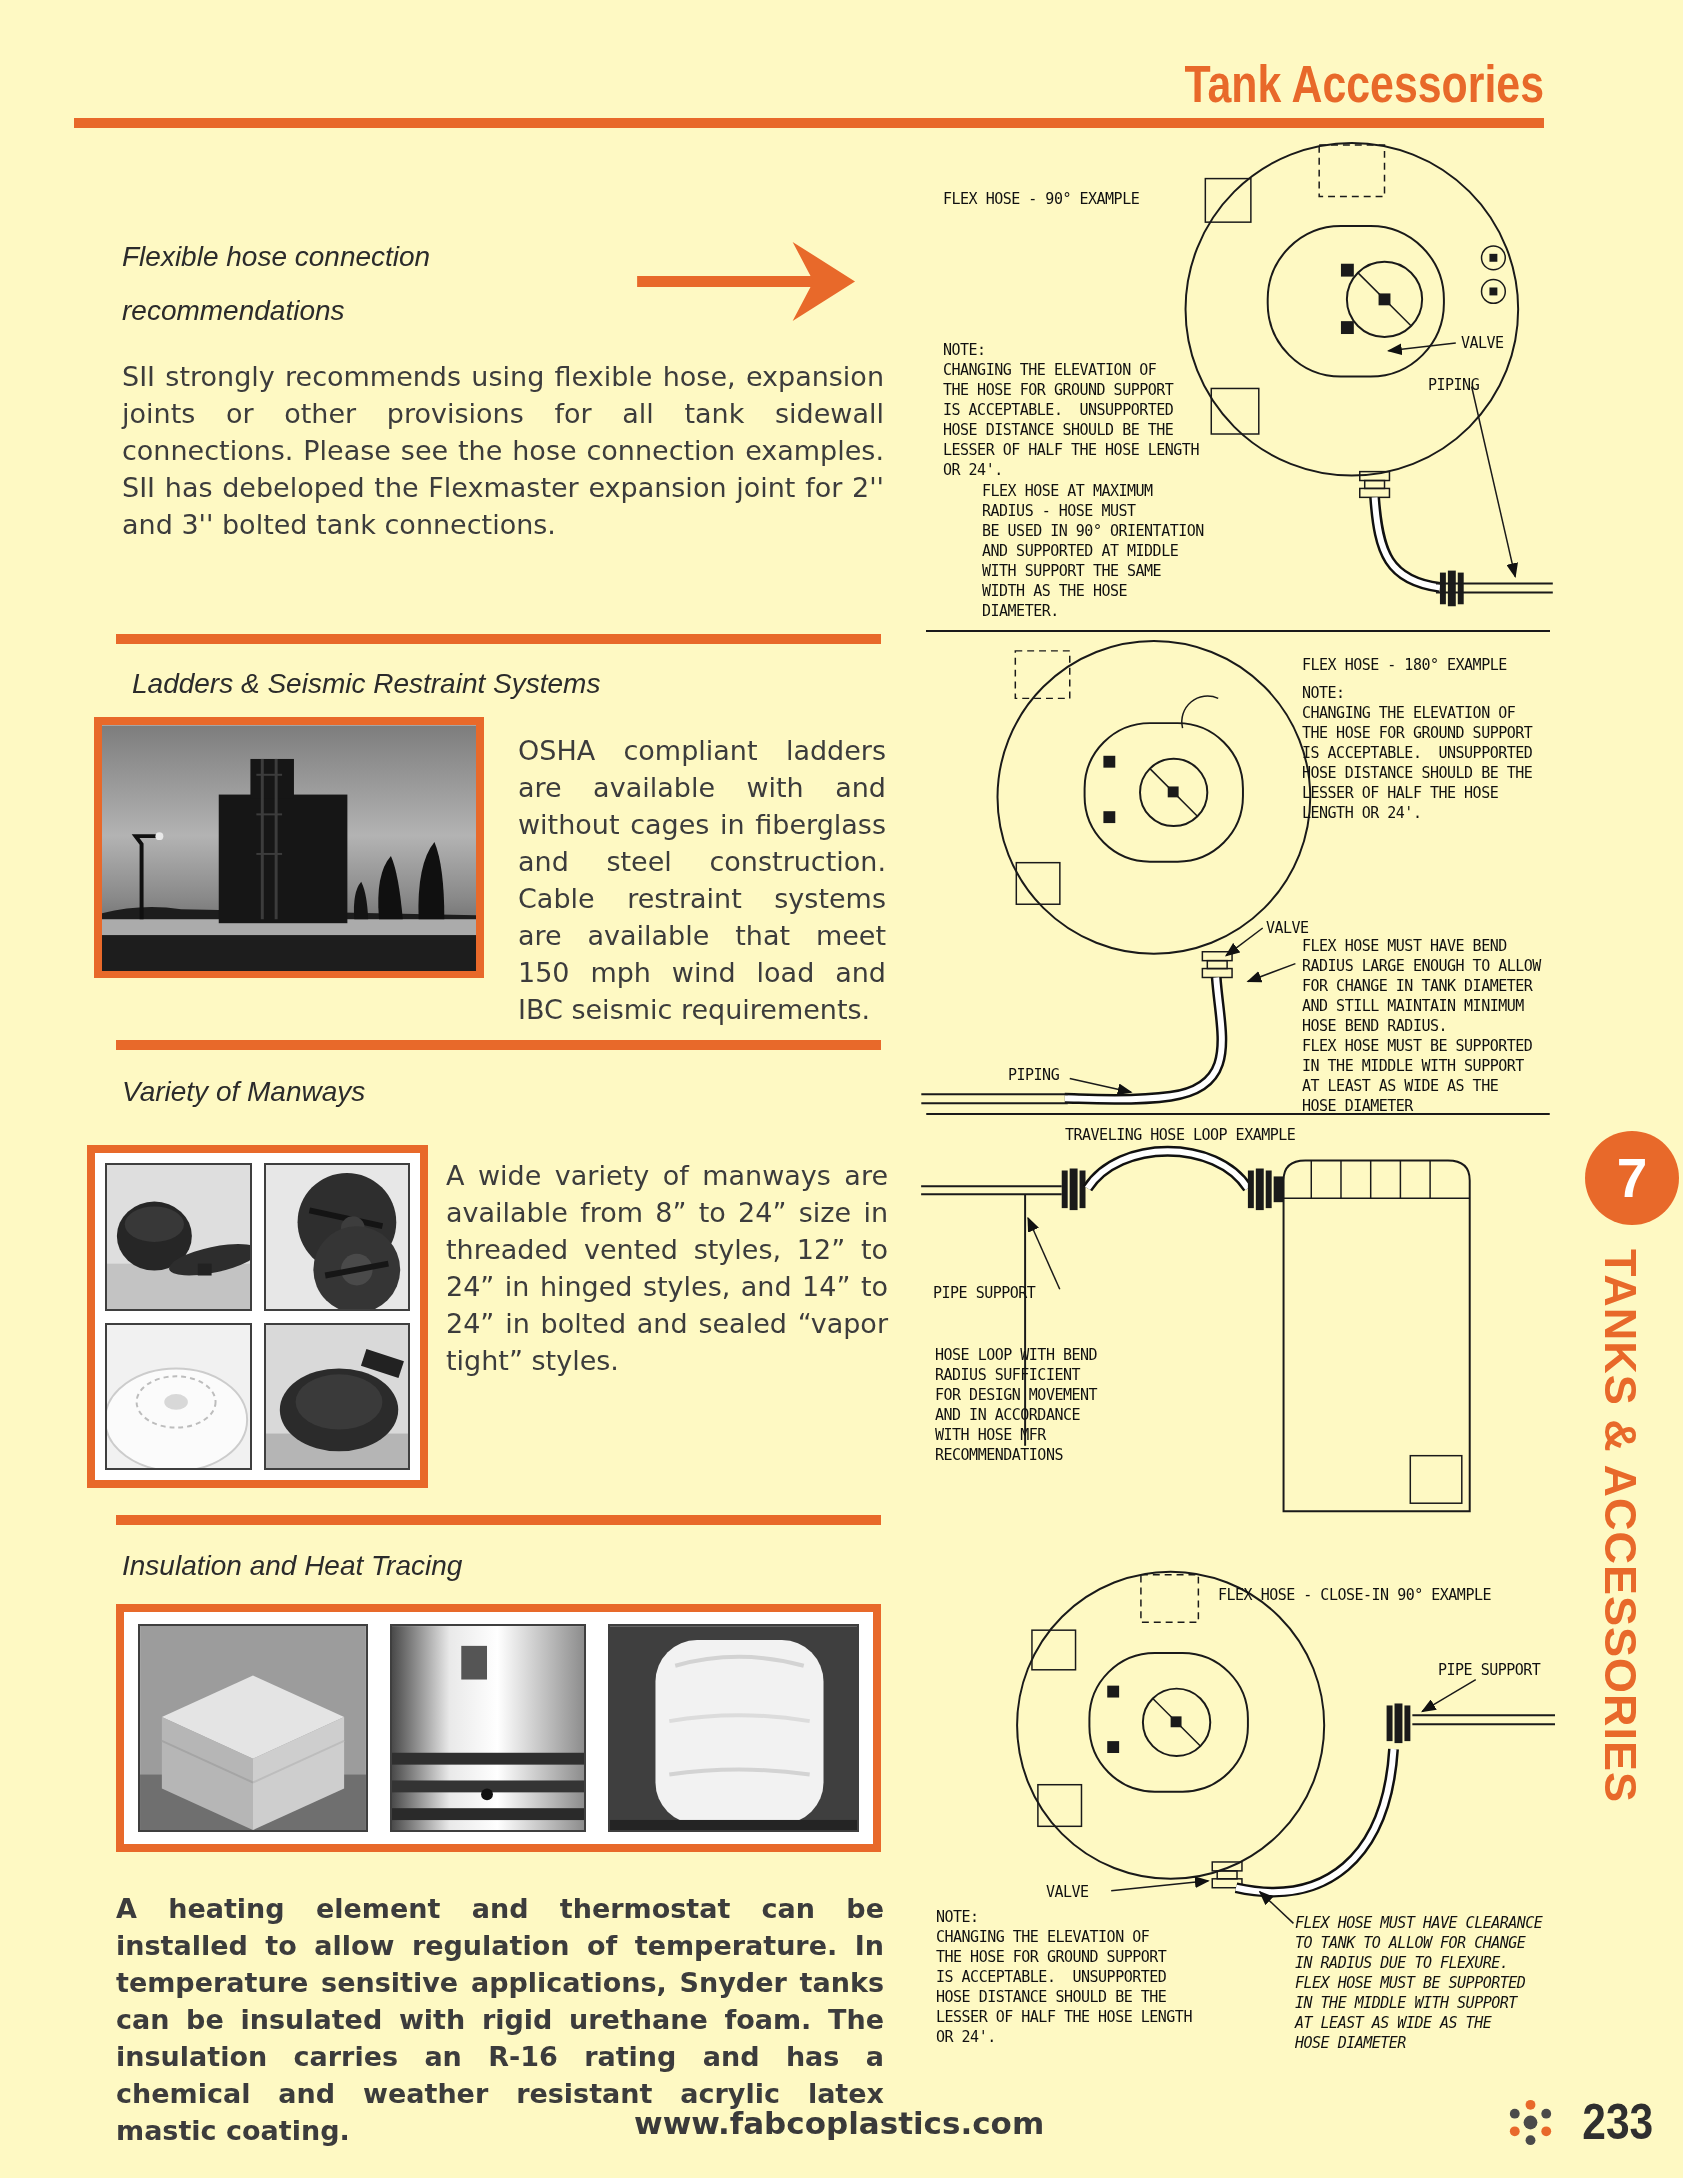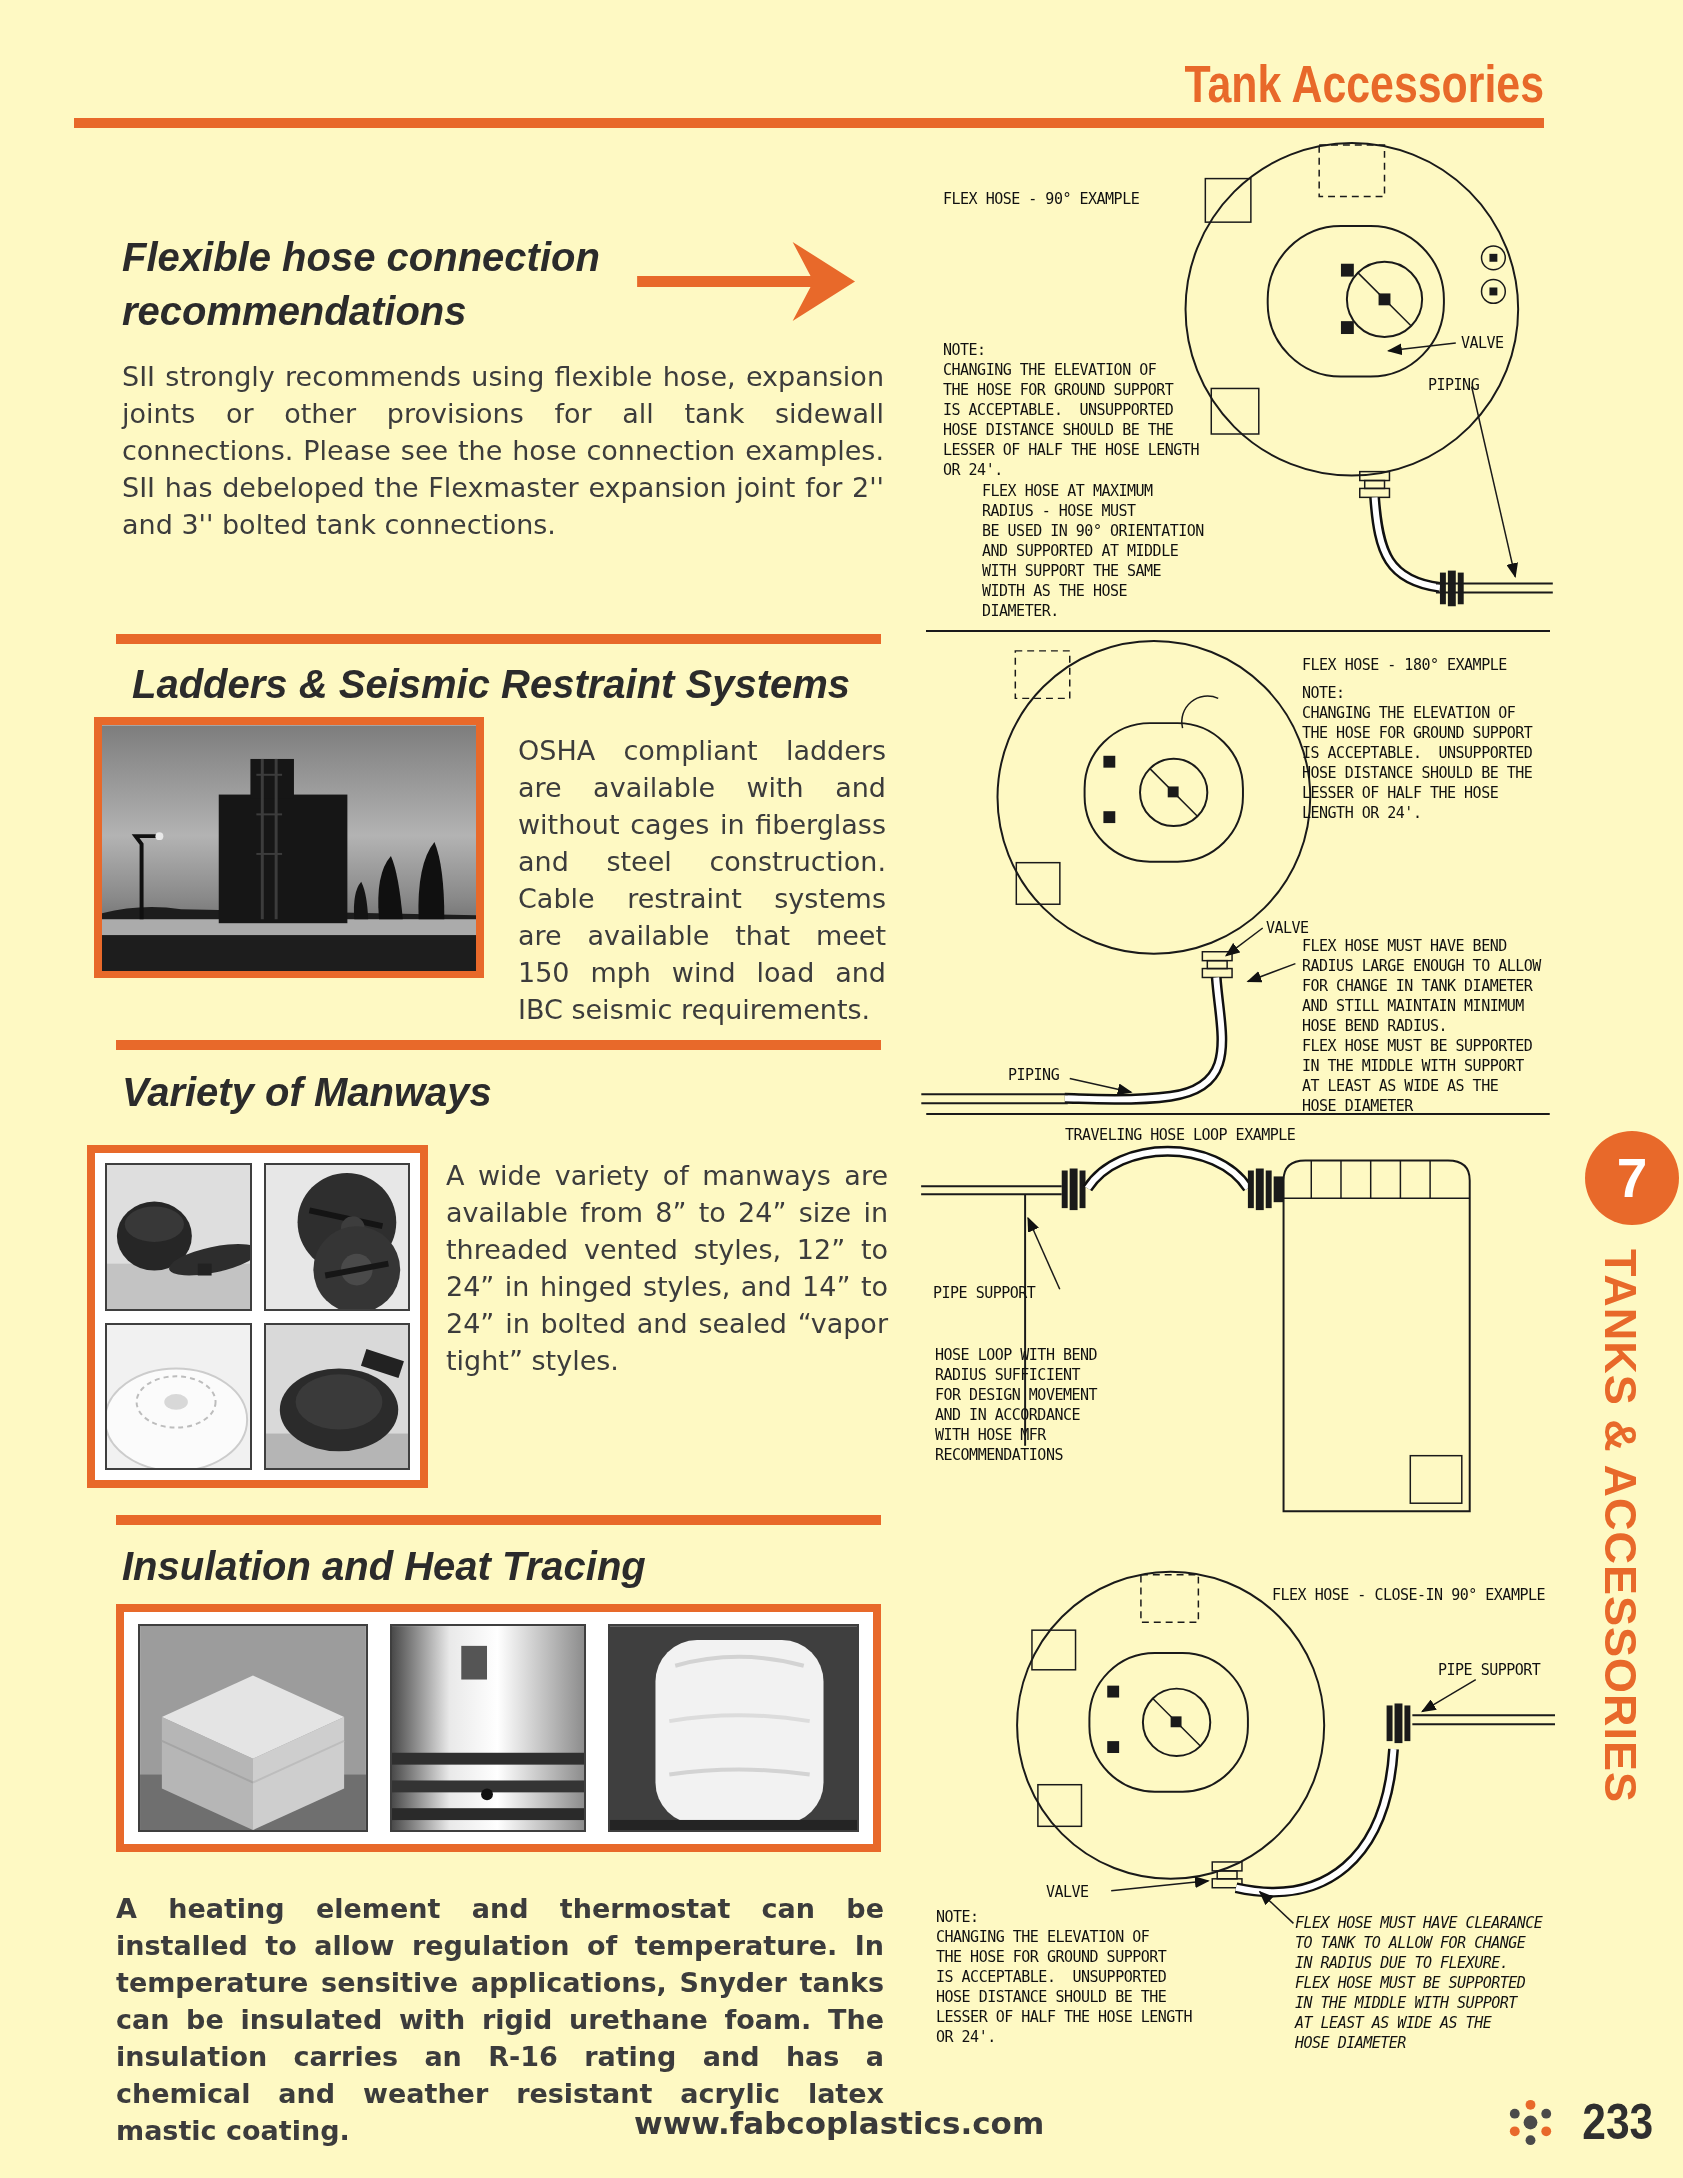--- a/index.html
+++ b/index.html
@@ -5,22 +5,22 @@
   html,body{margin:0;padding:0;background:#e9e9e9;}
   #page{position:relative;width:1683px;height:2178px;background:#fef9c3;margin:0 auto;
         font-family:"DejaVu Sans",sans-serif;color:#3a3a3a;overflow:hidden;}
   .abs{position:absolute;}
   
   #page-title{left:891px;top:55px;width:653px;text-align:right;
     font-family:"Liberation Sans",sans-serif;font-weight:700;font-size:51px;color:#E8692A;
     transform:scaleX(.84);transform-origin:100% 50%;white-space:nowrap;}
   .rule{height:10px;background:#E8692A;}
   
-  .h-section{font-family:"Liberation Sans",sans-serif;font-style:italic;font-weight:700;
-    font-size:40px;line-height:54px;color:#2b2b2b;white-space:pre-line;}
+  .h-section{font-family:"Liberation Sans",sans-serif;font-style:italic;font-weight:400;
+    font-size:28px;line-height:54px;color:#2b2b2b;white-space:pre-line;}
   
   .body-copy{font-family:"DejaVu Sans",sans-serif;font-size:27px;line-height:37px;
     color:#3c3c3c;text-align:justify;margin-top:6px;}
   
   .dnote{position:absolute;font-family:"DejaVu Sans Mono",monospace;font-size:15px;
     line-height:20px;letter-spacing:-0.5px;color:#111;white-space:pre;}
   .diagram{position:absolute;}
   .dsvg{position:absolute;left:0;top:0;}
   
   .photo-frame{position:absolute;border:8px solid #E8692A;background:#fff;box-sizing:border-box;}
@@ -350,21 +350,21 @@
       <path d="M318 352 C 408 372, 470 322, 477 212" stroke="#fff" stroke-width="6" fill="none"></path>
       <rect x="470" y="168" width="6" height="36" fill="#1a1a1a"></rect>
       <rect x="478" y="166" width="8" height="40" fill="#1a1a1a"></rect>
       <rect x="488" y="168" width="6" height="36" fill="#1a1a1a"></rect>
       <line x1="496" y1="178" x2="640" y2="178" class="ln"></line>
       <line x1="496" y1="187" x2="640" y2="187" class="ln"></line>
       <line x1="560" y1="142" x2="506" y2="174" class="thin" marker-end="url(#ar4)"></line>
       <line x1="192" y1="355" x2="290" y2="345" class="thin" marker-end="url(#ar4)"></line>
       <line x1="376" y1="388" x2="342" y2="356" class="thin" marker-end="url(#ar4)"></line>
     </svg>
-    <div class="dnote" style="left:297px;top:46px;width:327px;text-align:right;">FLEX HOSE - CLOSE-IN 90° EXAMPLE</div>
+    <div class="dnote" style="left:297px;top:46px;width:327px;">FLEX HOSE - CLOSE-IN 90° EXAMPLE</div>
     <div class="dnote" style="left:517px;top:121px;">PIPE SUPPORT</div>
     <div class="dnote" style="left:125px;top:343px;">VALVE</div>
     <div class="dnote" style="left:15px;top:368px;">NOTE:
 CHANGING THE ELEVATION OF
 THE HOSE FOR GROUND SUPPORT
 IS ACCEPTABLE.  UNSUPPORTED
 HOSE DISTANCE SHOULD BE THE
 LESSER OF HALF THE HOSE LENGTH
 OR 24'.</div>
     <div class="dnote" style="left:374px;top:374px;font-style:italic;">FLEX HOSE MUST HAVE CLEARANCE

